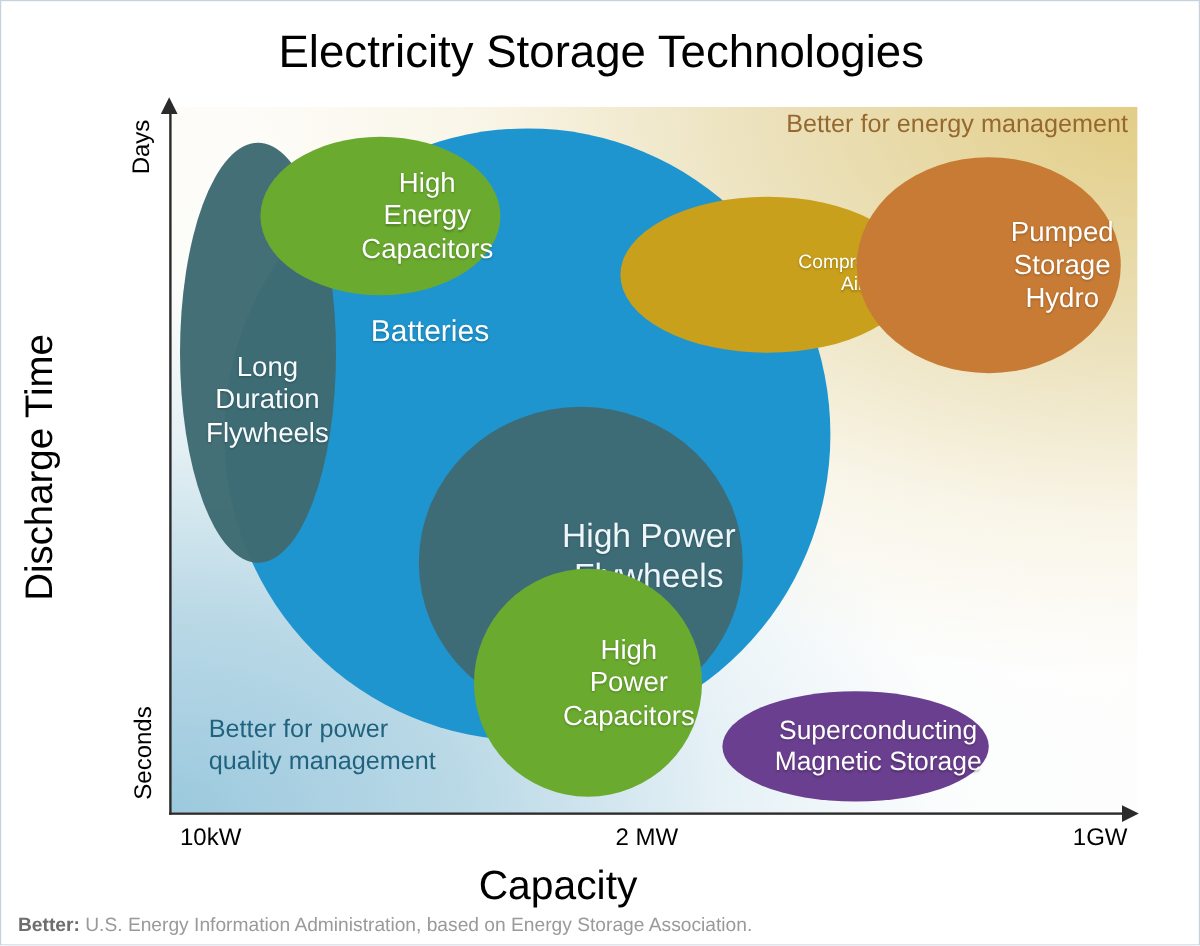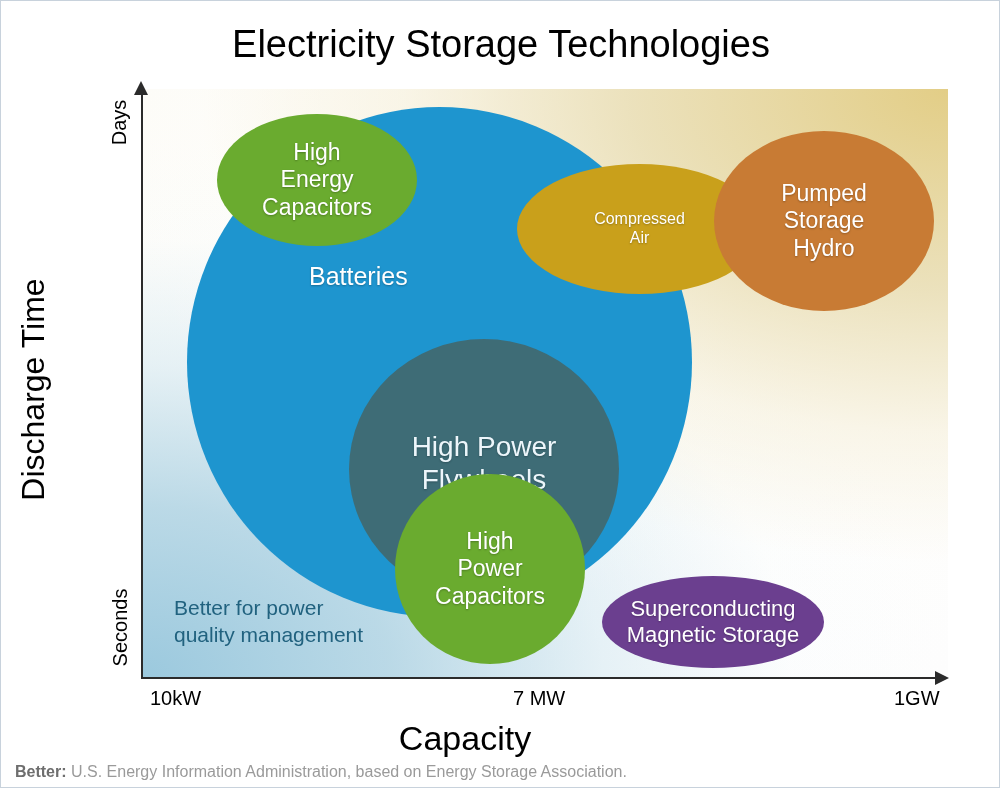--- a/index.html
+++ b/index.html
@@ -58,21 +58,21 @@
           rgba(255,255,255,0) 76%),
       linear-gradient(135deg, #fdfcf8 0%, #ffffff 50%, #fdfdfd 100%);
   }
 
   
   .bubble {
     position: absolute;
     border-radius: 50%;
     display: flex;
     align-items: center;
-    justify-content: center;
+    justify-content: flex-end;
     text-align: center;
     line-height: 1.18;
     color: #ffffff;
     box-sizing: border-box;
     filter: blur(0.4px);
   }
   .bubble .blabel {
     filter: blur(0px);
     text-shadow: 0 1px 2px rgba(0,0,0,0.28);
     white-space: pre-line;
@@ -196,20 +196,25 @@
   <div id="chart-title">Electricity Storage Technologies</div>
 
   <div id="plot-area">
     <div id="plot-bg"></div>
 
     <div class="bubble" style="left:45px; top:18px; width:505px; height:510px; background:#1e95cf;
                 align-items:flex-start; justify-content:flex-start;">
       <span class="blabel" style="font-size:25px; margin-left:116px; margin-top:155px;">Batteries</span>
     </div>
 
+    <div class="bubble" style="left:8px; top:30px; width:130px; height:350px; background:#3e6b72; opacity:0.97;">
+      <span class="blabel" style="font-size:23px; margin-top:78px;">Long
+Duration
+Flywheels</span>
+    </div>
 
     <div class="bubble" style="left:75px; top:25px; width:200px; height:132px; background:#6aab2f;">
       <span class="blabel" style="font-size:23px;">High
 Energy
 Capacitors</span>
     </div>
 
     <div class="bubble" style="left:207px; top:250px; width:270px; height:260px; background:#41696f; opacity:0.92;">
       <span class="blabel" style="font-size:28px; margin-top:-12px;">High Power
 Flywheels</span>
@@ -230,33 +235,34 @@
       <span class="blabel" style="font-size:23px;">Pumped
 Storage
 Hydro</span>
     </div>
 
     <div class="bubble" style="left:460px; top:487px; width:222px; height:92px; background:#6b3f8f;">
       <span class="blabel" style="font-size:22px;">Superconducting
 Magnetic Storage</span>
     </div>
 
+    <div id="note-energy">Better for energy management</div>
     <div id="note-power">Better for power
 quality management</div>
   </div>
 
   <div id="axis-y"></div>
   <div id="axis-y-arrow"></div>
   <div id="axis-x"></div>
   <div id="axis-x-arrow"></div>
 
   <div id="ylabel-title">Discharge  Time</div>
   <div class="ytick" id="ytick-days">Days</div>
   <div class="ytick" id="ytick-secs">Seconds</div>
 
   <div id="xlabel-title">Capacity</div>
   <div class="xtick" id="xtick-10kw">10kW</div>
-  <div class="xtick" id="xtick-1mw">7 MW</div>
+  <div class="xtick" id="xtick-1mw">2 MW</div>
   <div class="xtick" id="xtick-1gw">1GW</div>
 
   <div id="source-line"><b>Better:</b><span> U.S. Energy Information Administration, based on Energy Storage Association.</span></div>
 
 </div>
 
 </body></html>

